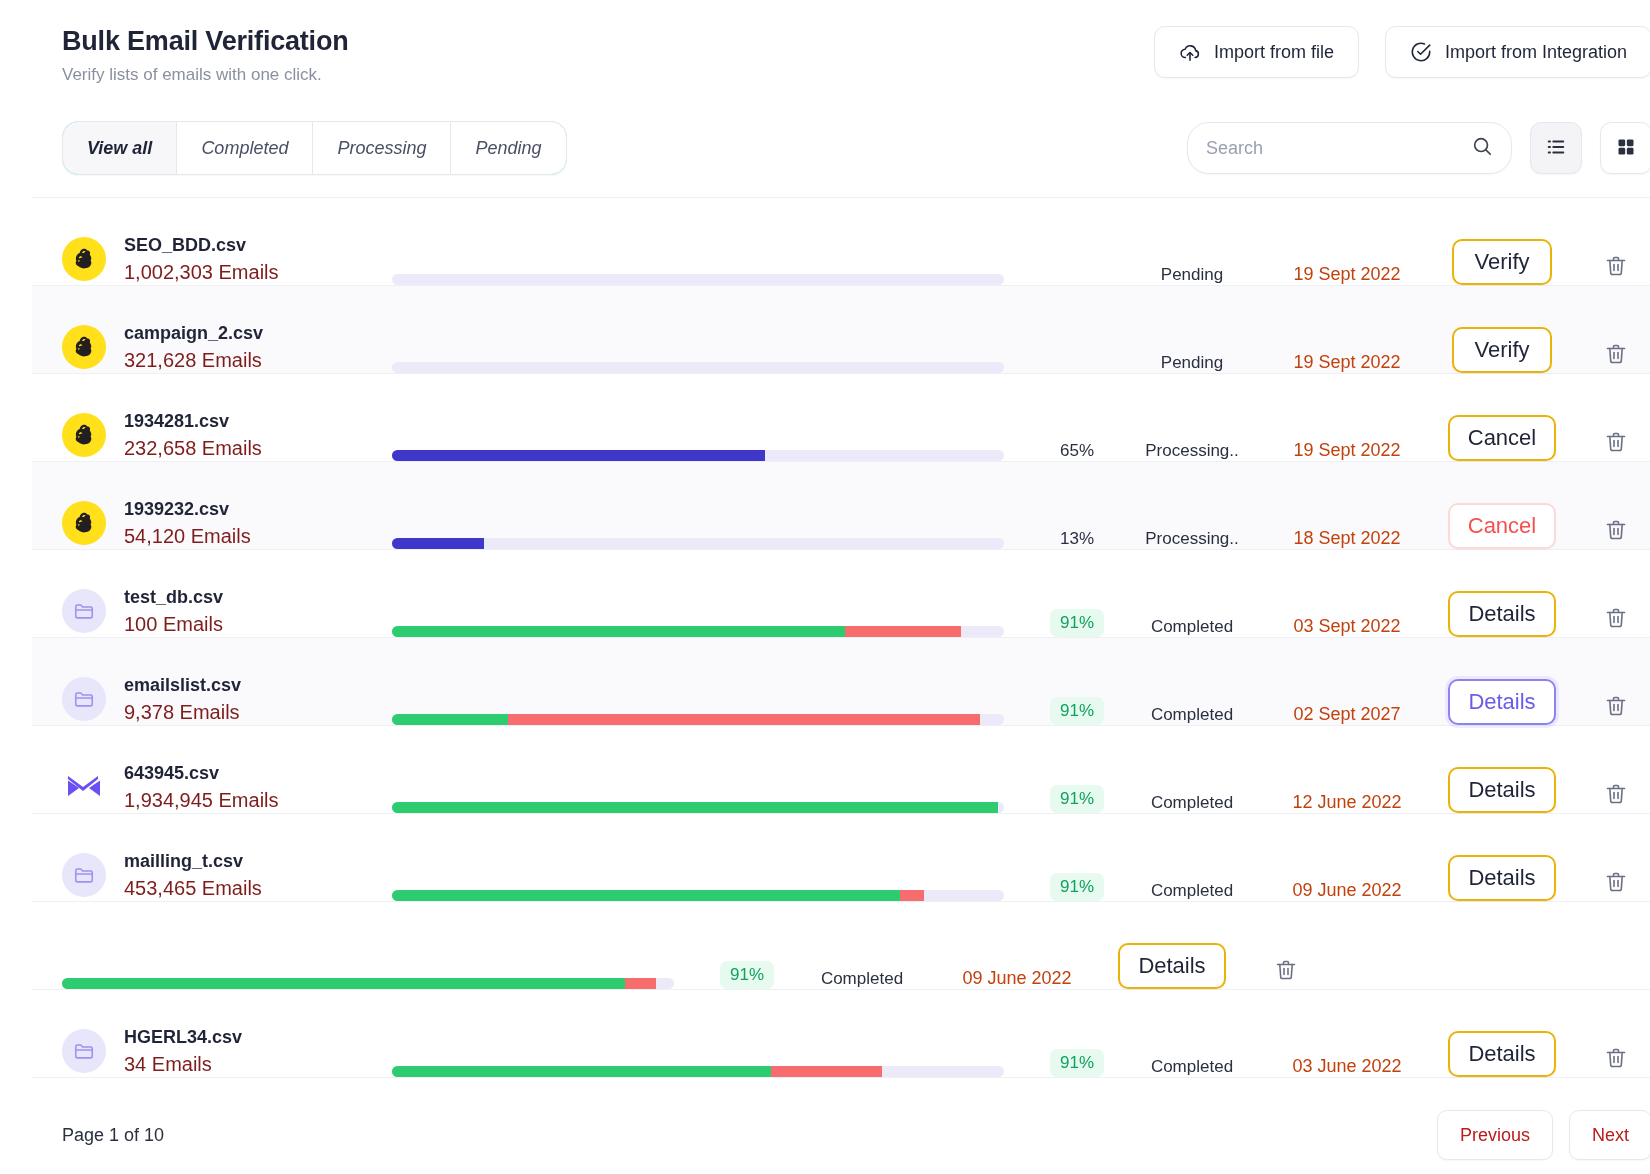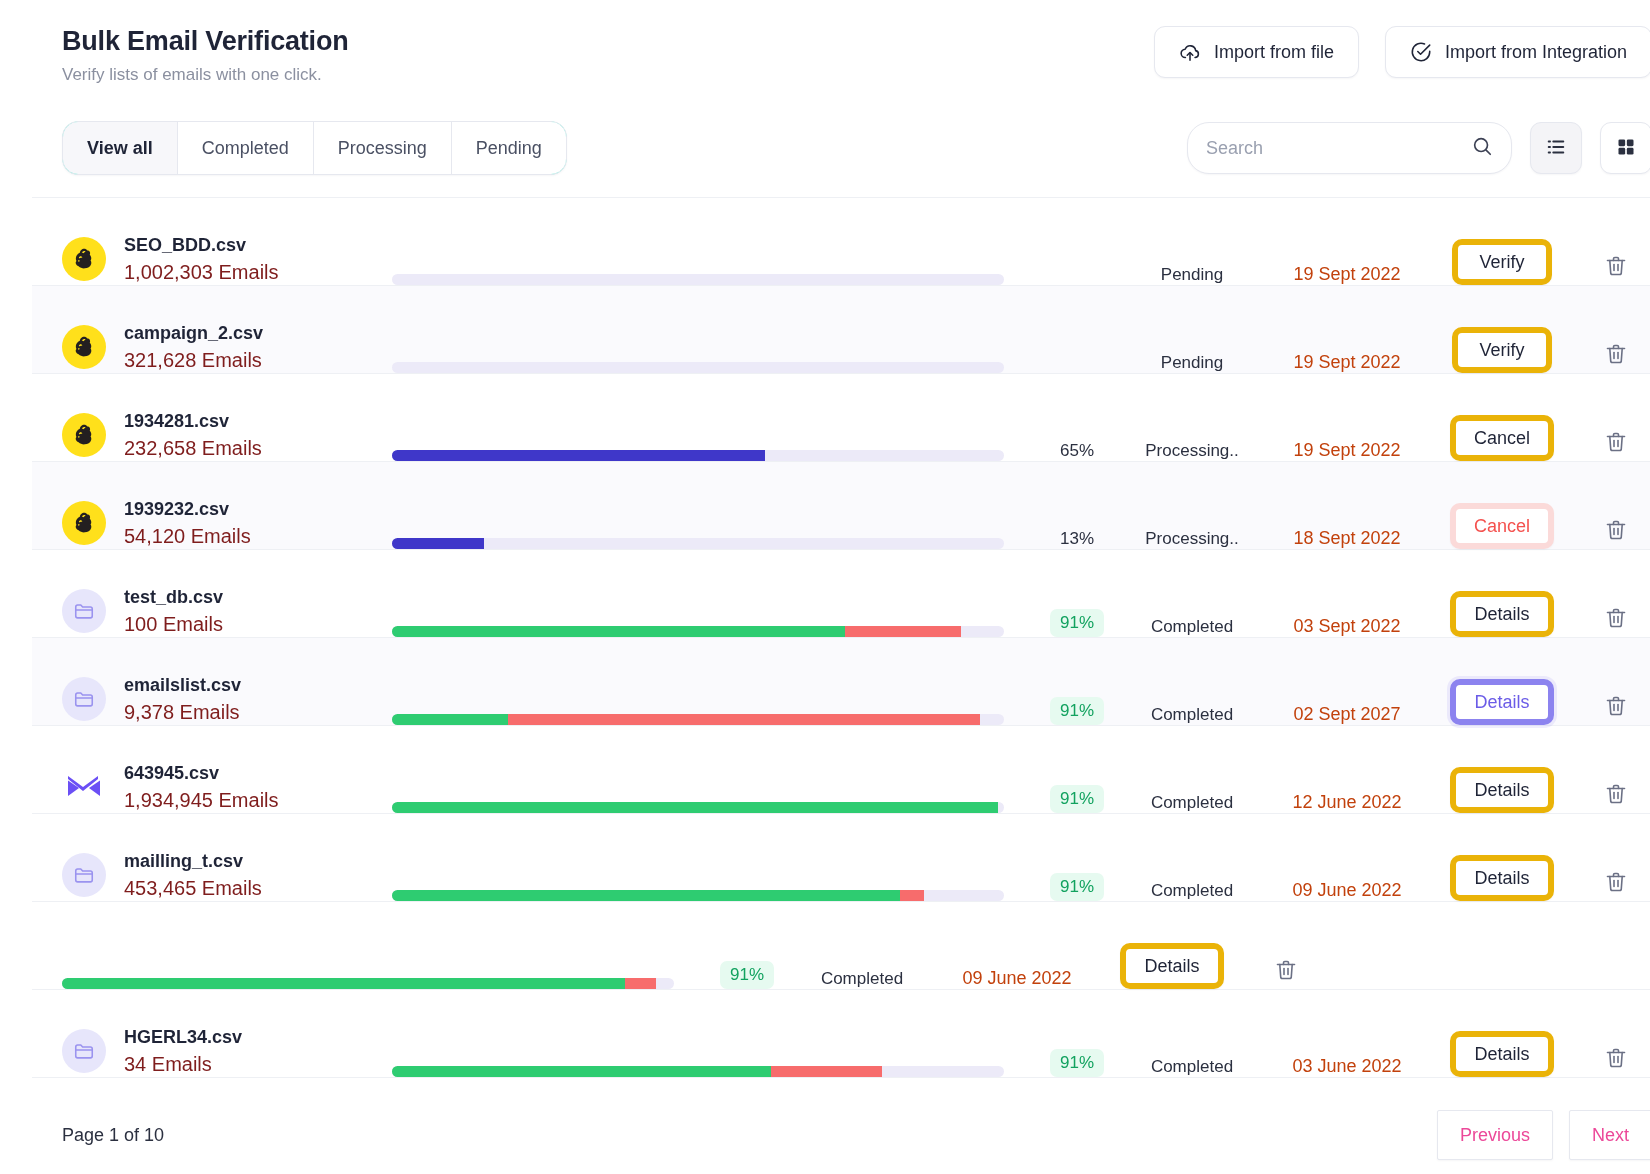--- a/index.html
+++ b/index.html
@@ -23,21 +23,21 @@
     height: 52px; padding: 0 24px;
     border:1px solid #e6e8ef; border-radius: 11px; background:#fff;
     font-size: 18px; color:#1f2437; cursor:pointer;
     box-shadow: 0 1px 2px rgba(16,24,40,0.04);
   }
   .btn-outline svg { display:block; }
 
   
   .toolbar { display:flex; align-items:center; justify-content:space-between; padding: 36px 30px 0 30px; }
   .tabs { display:flex; border:1px solid #e6e8ef; border-radius: 16px; overflow:hidden; background:#5eead4;
-          box-shadow: 0 1px 2px rgba(16,24,40,0.04); }
+          box-shadow: 0 1px 2px rgba(16,24,40,0.04); font-style: italic; }
   .tab { height: 52px; padding: 0 24px; display:flex; align-items:center; justify-content:center;
          font-size:18px; color:#4a5063; background:#fff; border-right:1px solid #e6e8ef; cursor:pointer; }
   .tab:last-child { border-right:none; }
   .tab.active { background:#f7f7fa; color:#1f2437; font-weight:700; }
 
   .toolbar-right { display:flex; align-items:center; gap: 18px; }
   .search-box {
     position:relative; width: 325px; height: 52px;
     border:1px solid #e6e8ef; border-radius: 22px; background:#fff;
     display:flex; align-items:center; padding: 0 18px;
@@ -81,38 +81,38 @@
 
   .cell-status { width: 140px; flex:none; display:flex; justify-content:center; }
   .status-text { font-size:17px; color:#2b3040; }
 
   .cell-date { width: 170px; flex:none; display:flex; justify-content:center; }
   .date-text { font-size:18px; color:#c2410c; }
 
   .cell-action { width: 140px; flex:none; display:flex; justify-content:center; }
   .row-btn {
     min-width: 100px; height: 46px; padding: 0 18px;
-    border:6px solid #eab308; border-radius:10px; background:#fff;
-    font-size:18px; color:#1f2437; cursor:pointer;
+    border:2px solid #eab308; border-radius:10px; background:#fff;
+    font-size:22px; color:#1f2437; cursor:pointer;
     box-shadow: 0 1px 2px rgba(16,24,40,0.04);
     font-family:"Liberation Sans", sans-serif;
   }
   .row-btn.danger { color:#f4514e; border-color:#fbdad9; }
   .row-btn.focused { color:#6b5ce7; border-color:#8c83ef; box-shadow:0 0 0 3px rgba(108,92,231,0.10); }
 
   .cell-trash { width: 60px; flex:none; display:flex; justify-content:flex-end; }
   .trash-btn { background:none; border:none; cursor:pointer; padding:4px; display:flex; }
 
   
   .footer { display:flex; align-items:center; justify-content:space-between; padding: 32px 30px 0 30px; }
   .page-info { font-size:18px; color:#2b3040; }
   .pager { display:flex; gap:16px; }
   .pager-btn {
-    height:50px; padding:0 22px; border:1px solid #e6e8ef; border-radius:2px;
-    background:#fff; font-size:18px; color:#ec4899; cursor:pointer;
+    height:50px; padding:0 22px; border:1px solid #e6e8ef; border-radius:10px;
+    background:#fff; font-size:18px; color:#b91c1c; cursor:pointer;
     box-shadow:0 1px 2px rgba(16,24,40,0.04); font-family:"Liberation Sans", sans-serif;
   }
 </style>
 </head>
 <body>
 
 <div class="page">
 
   <div class="header">
     <div class="title-block">

